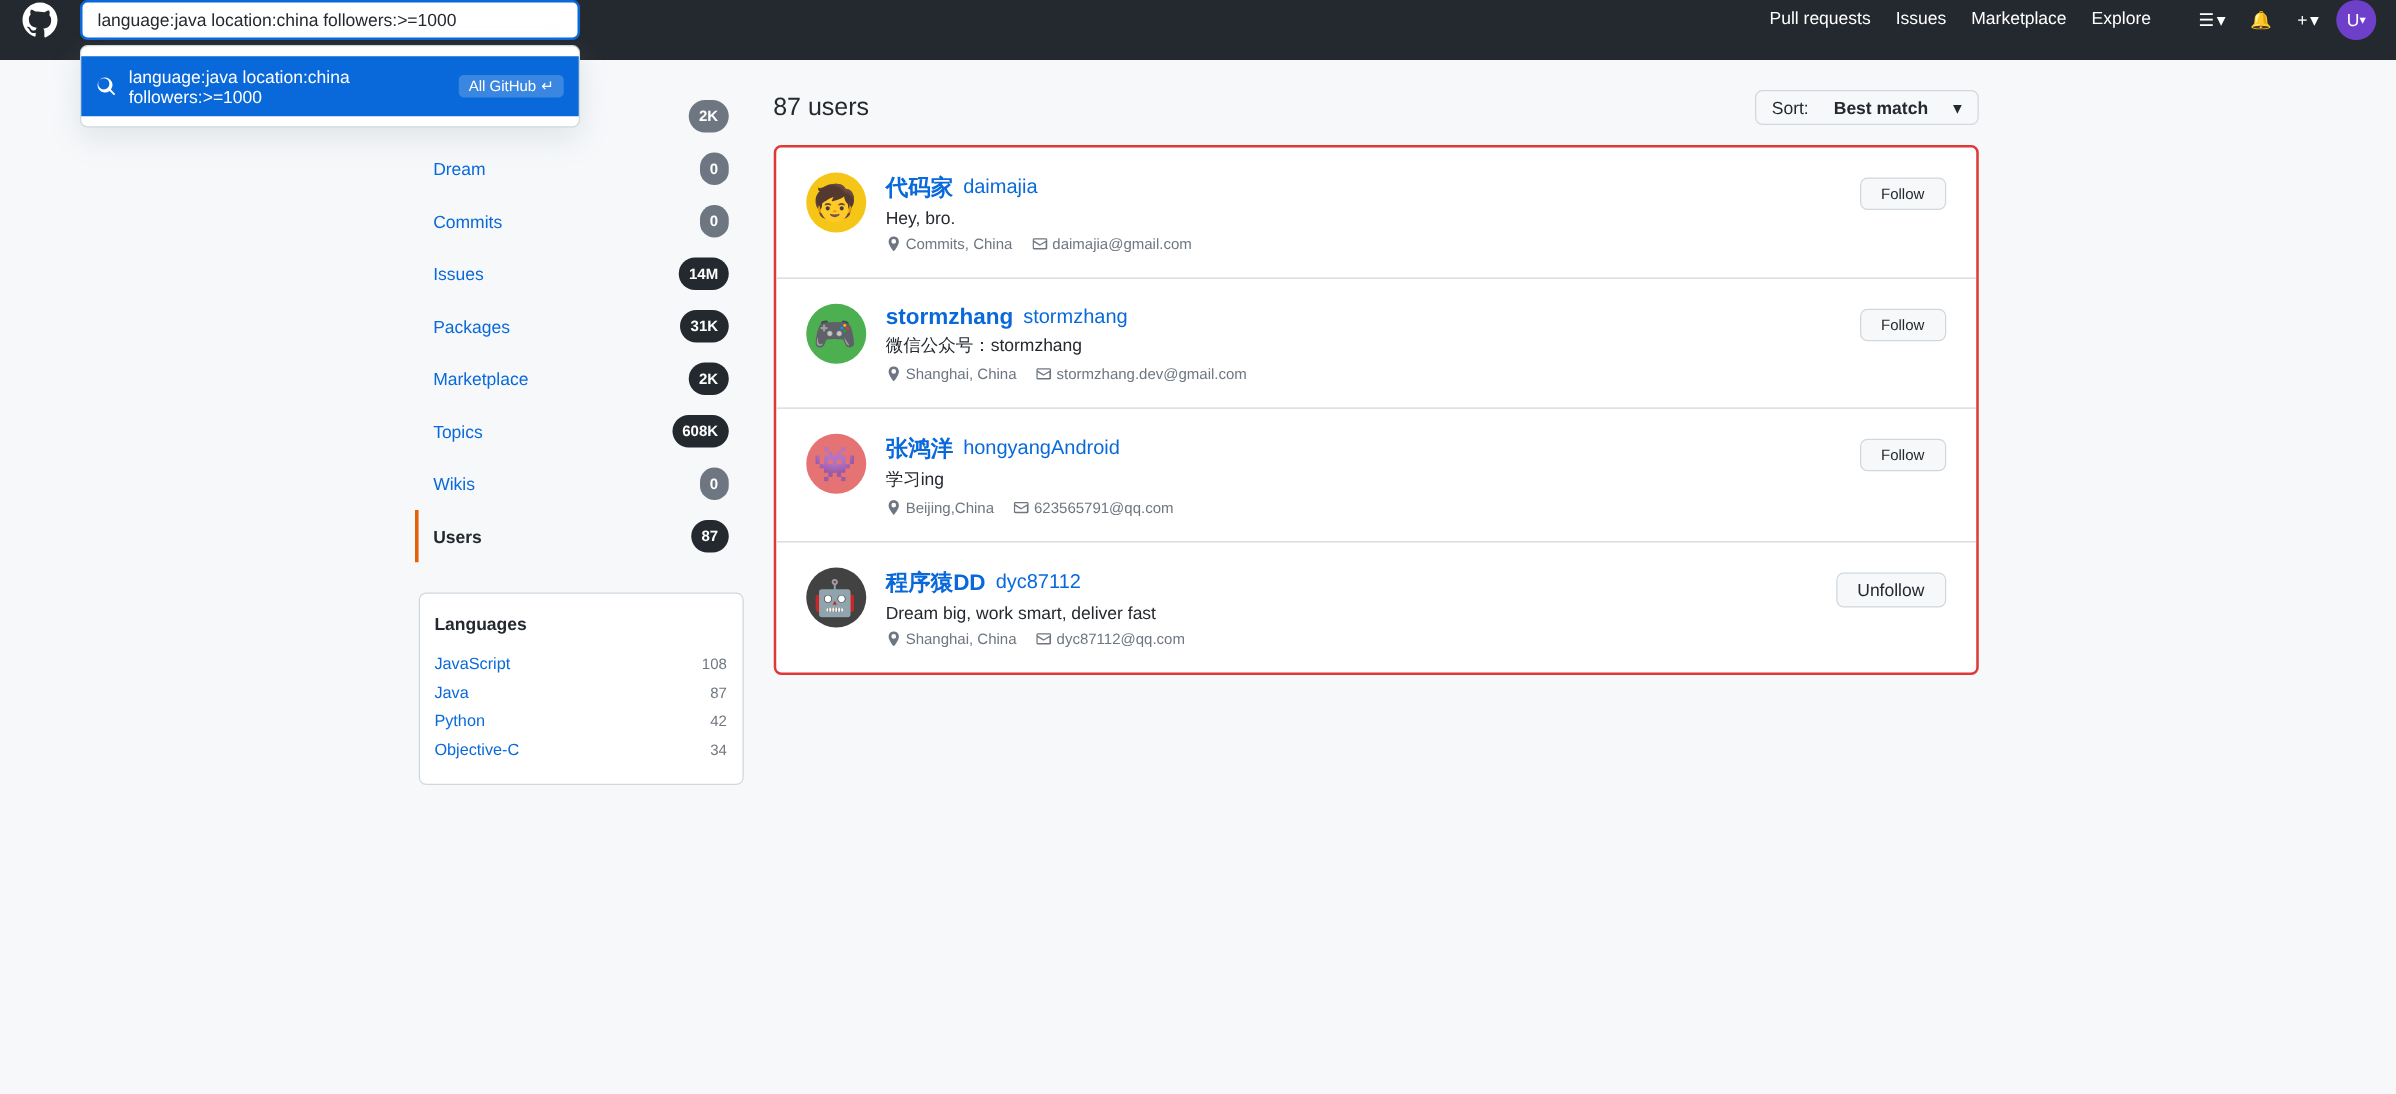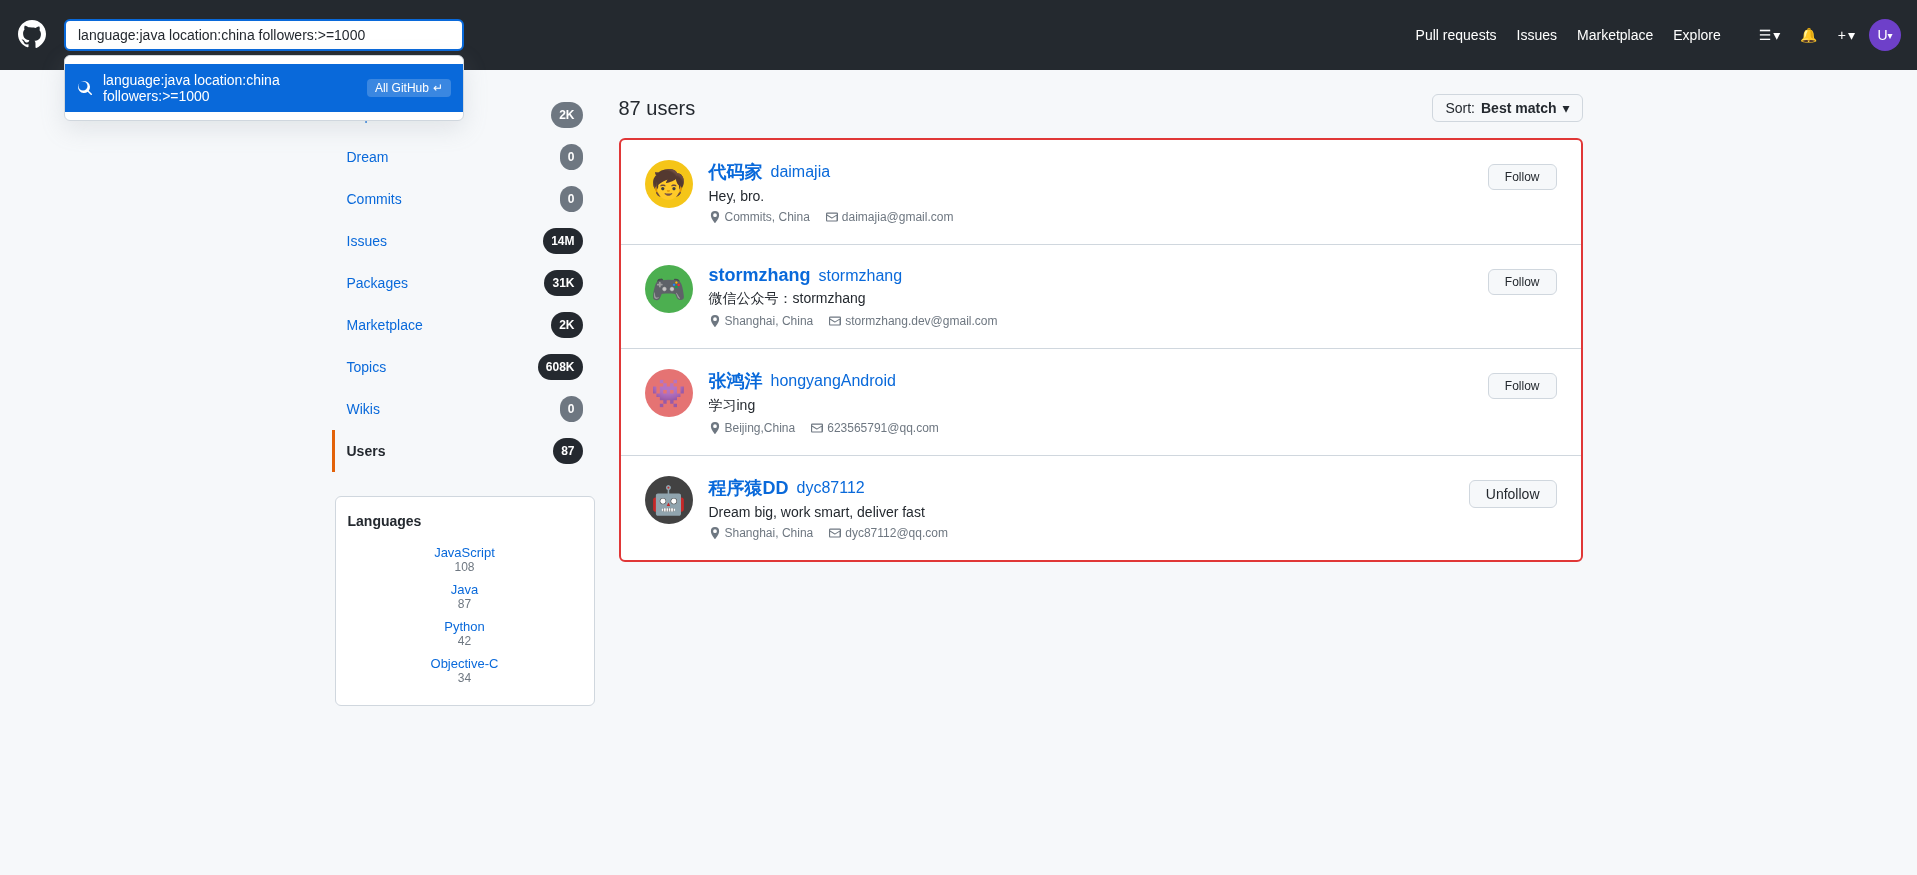--- a/index.html
+++ b/index.html
@@ -1,23 +1,23 @@
 <!DOCTYPE html>
 <html><head>
   <meta charset="utf-8">
   <style>
     * { box-sizing: border-box; margin: 0; padding: 0; }
     body { font-family: -apple-system, BlinkMacSystemFont, "Segoe UI", Helvetica, Arial, sans-serif; font-size: 14px; background: #f6f8fa; color: #24292f; }
 
     
     .header {
       background: #24292f;
-      height: 70px;
-      display: flex;
-      align-items: center;
+      height: 48px;
+      display: flex;
+      align-items: flex-start;
       padding: 0 16px;
       gap: 16px;
       position: relative;
       z-index: 100;
     }
     .search-wrapper {
       position: relative;
       flex: 0 0 400px;
     }
     .search-input {
@@ -163,21 +163,20 @@
       margin-bottom: 12px;
     }
     .lang-item {
       display: flex;
       align-items: center;
       justify-content: space-between;
       padding: 4px 0;
       cursor: pointer;
       color: #0969da;
       font-size: 13px;
-      flex-direction: column;
     }
     .lang-item .lang-count {
       color: #6e7781;
       font-size: 12px;
     }
 
     
     .main-content {
       flex: 1;
     }
@@ -194,21 +193,21 @@
     }
     .sort-button {
       background: #f6f8fa;
       border: 1px solid #d0d7de;
       border-radius: 6px;
       padding: 5px 12px;
       font-size: 14px;
       cursor: pointer;
       display: flex;
       align-items: center;
-      gap: 6px;
+      gap: 20px;
       color: #24292f;
     }
 
     
     .results-container {
       background: #fff;
       border: 2px solid #e03737;
       border-radius: 6px;
       overflow: hidden;
     }

